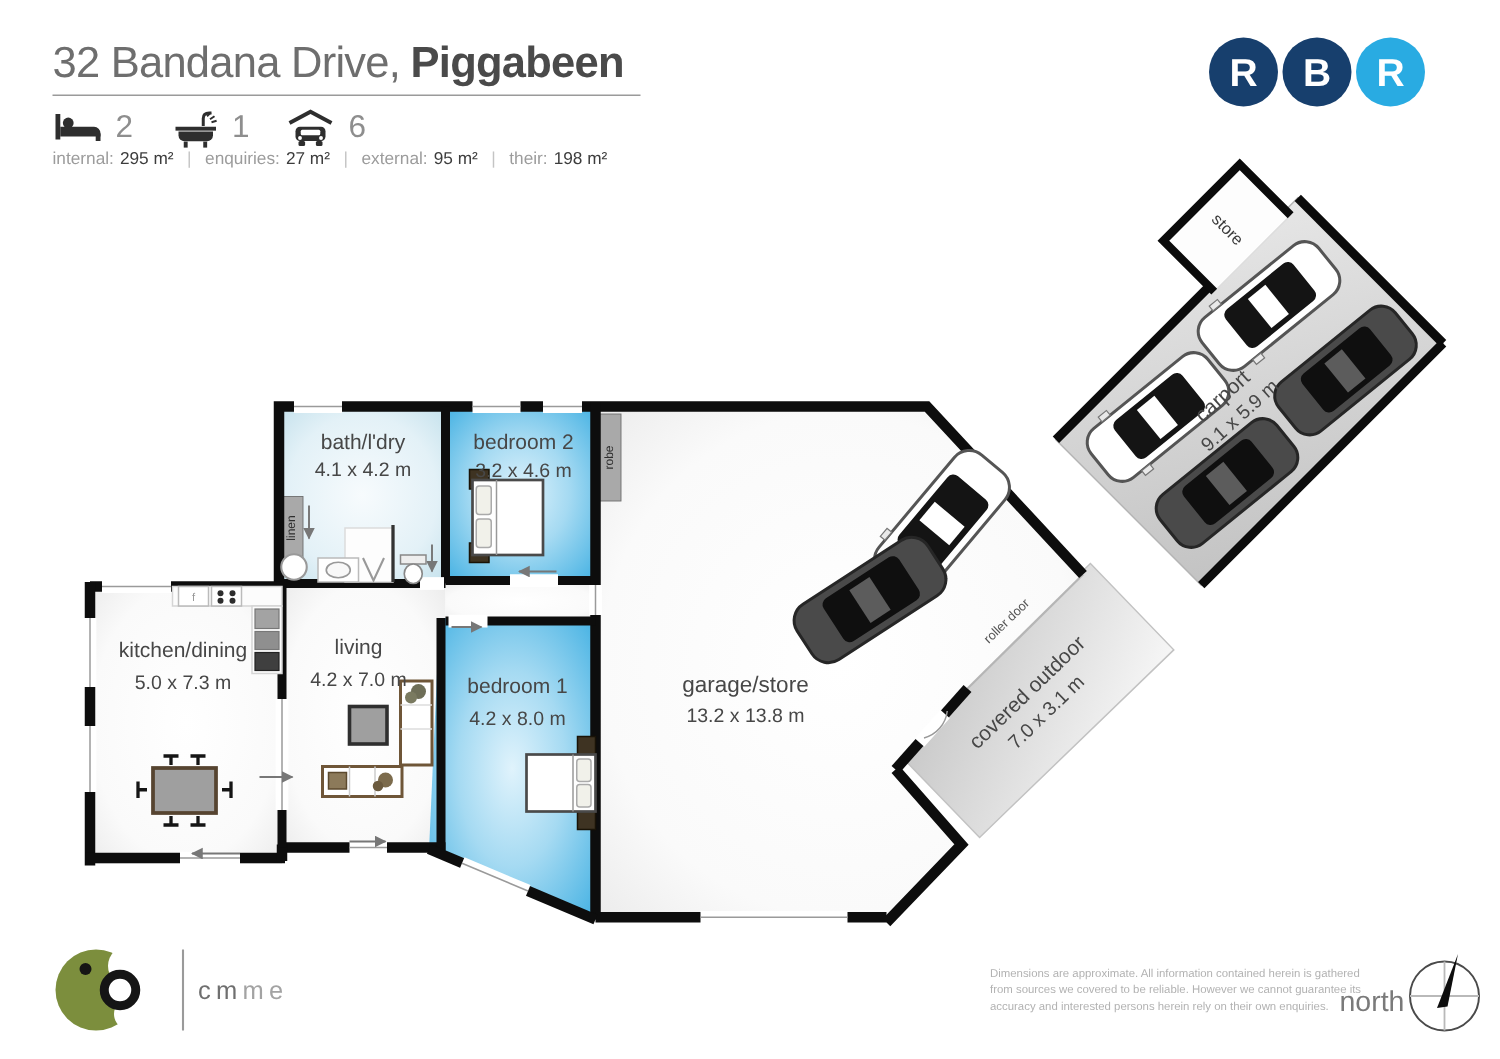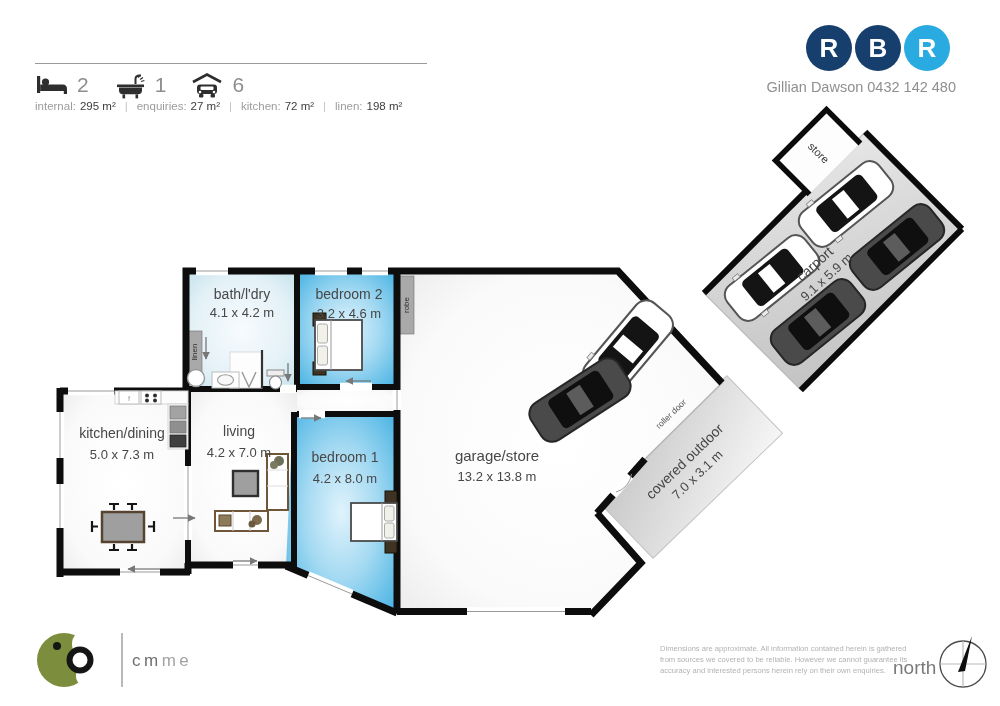--- a/index.html
+++ b/index.html
@@ -32,20 +32,23 @@
   .rtiny{font-size:8.5px;fill:#555;}
   
   .disclaimer{position:absolute;left:660px;top:643px;width:250px;font-size:7.6px;line-height:11px;color:#b2b2b2;}
   .disclaimer span{display:block;}
 </style>
 </head>
 <body>
 
 <div class="canvas">
 
+  <div class="title">
+    <span>32 Bandana Drive,</span><span class="bold">Piggabeen</span>
+  </div>
   <div class="rule"></div>
 
   <div class="iconrow">
     <svg width="34" height="26" viewBox="0 0 34 26">
       <rect x="2" y="4" width="3.2" height="17" fill="#2e2e2e"></rect>
       <circle cx="10.5" cy="10" r="3.6" fill="#2e2e2e"></circle>
       <path d="M5.2,12.5 h22.5 a4.5,4.5 0 0 1 4.3,4.5 v2 h-26.8 z" fill="#2e2e2e"></path>
       <rect x="28.8" y="17" width="3.2" height="5" fill="#2e2e2e"></rect>
     </svg>
     <span class="cnt">2</span>
@@ -72,39 +75,38 @@
     <span class="cnt">6</span>
   </div>
 
   <div class="stats">
     <span class="lab">internal:</span>
     <span class="val">295 m²</span>
     <span class="sep">|</span>
     <span class="lab">enquiries:</span>
     <span class="val">27 m²</span>
     <span class="sep">|</span>
-    <span class="lab">kitchen:</span>
-    <span class="val">72 m²</span>
+    <span class="lab">external:</span>
+    <span class="val">95 m²</span>
     <span class="sep">|</span>
-    <span class="lab">linen:</span>
+    <span class="lab">their:</span>
     <span class="val">198 m²</span>
   </div>
 
   <div class="rbr">
     <div class="c navy">
         <span>R</span>
       </div>
     <div class="c navy">
         <span>B</span>
       </div>
     <div class="c blue">
         <span>R</span>
       </div>
   </div>
-  <div class="contact">Gillian Dawson 0432 142 480</div>
 
   <svg class="plan" width="1000" height="706" viewBox="0 0 1000 706">
     <defs>
       <radialGradient id="gWhite" cx="50%" cy="50%" r="75%">
         <stop offset="0" stop-color="#ffffff"></stop>
           <stop offset="0.65" stop-color="#fafafa"></stop>
           <stop offset="1" stop-color="#e8e8e8"></stop>
       </radialGradient>
       <radialGradient id="gBlue" cx="50%" cy="50%" r="72%">
         <stop offset="0" stop-color="#e0f3fc"></stop>

